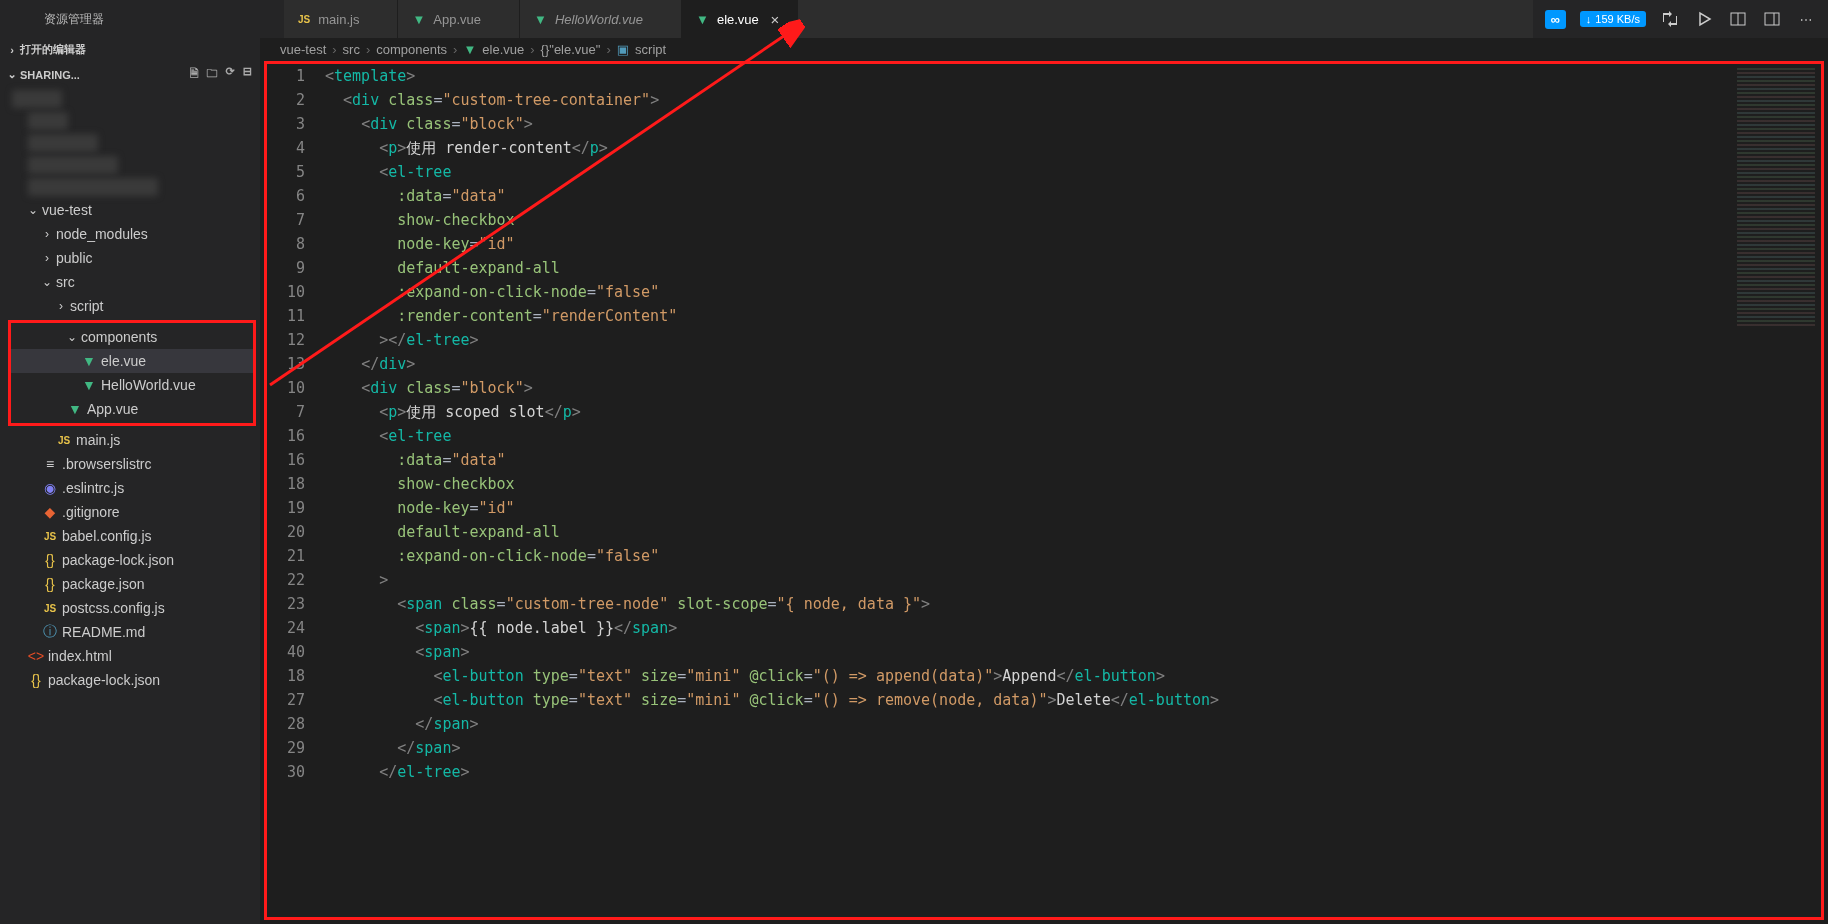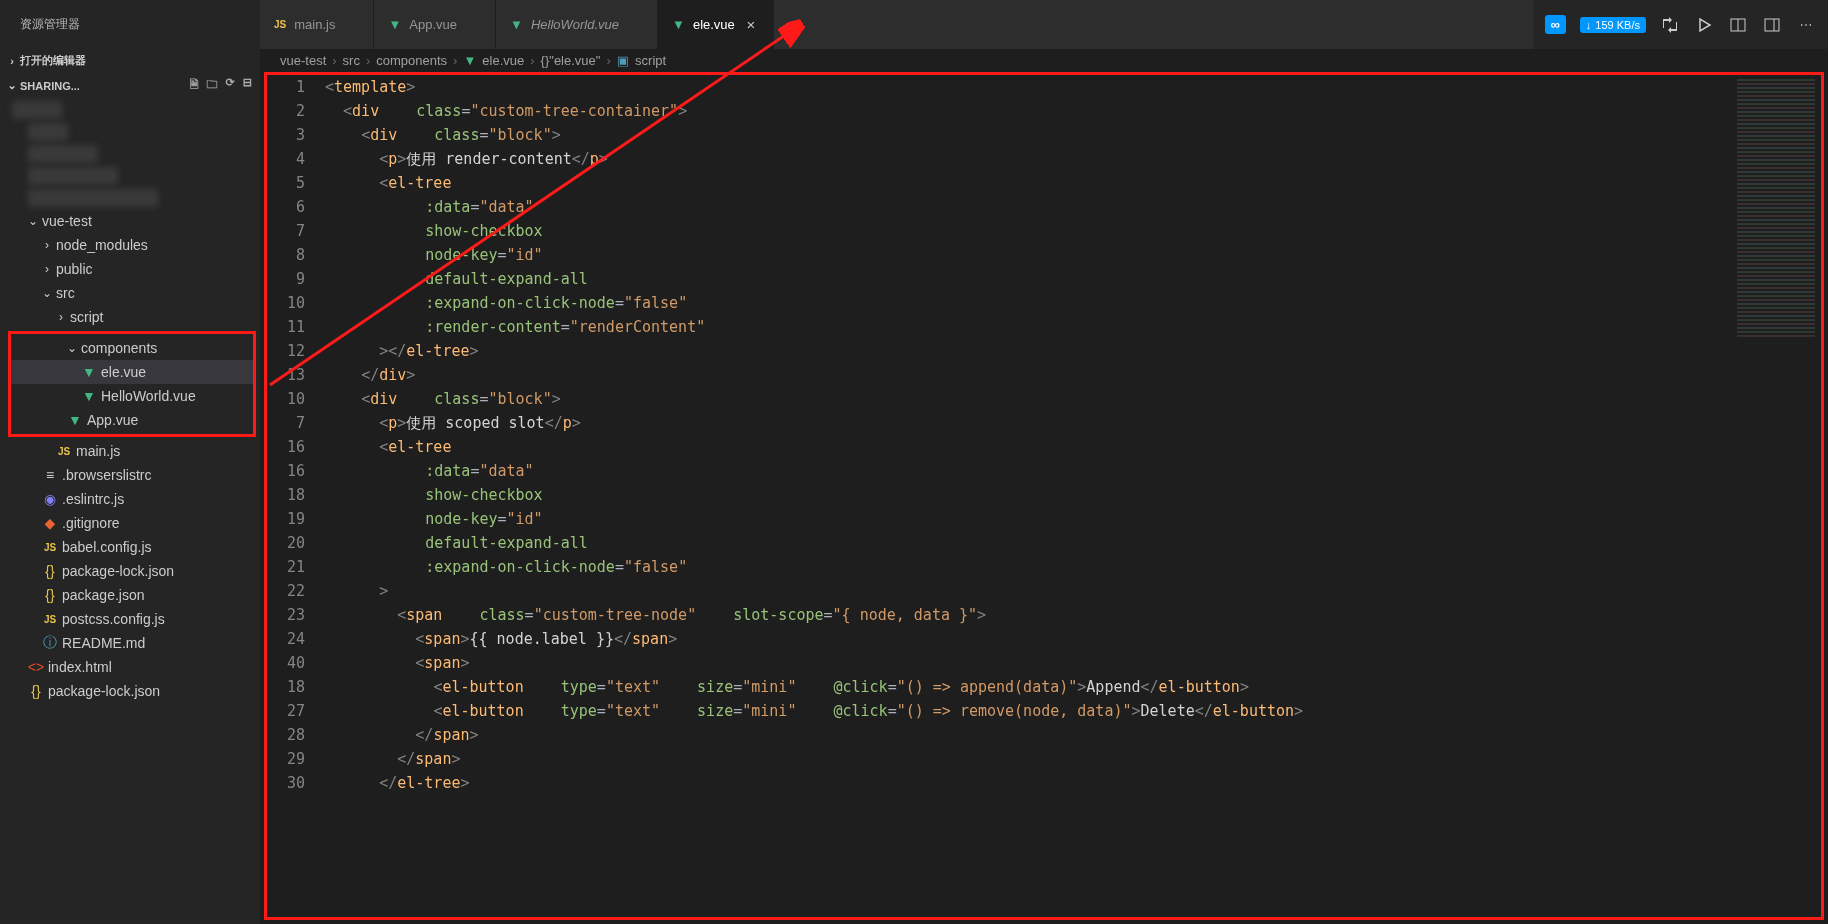--- a/index.html
+++ b/index.html
@@ -9,22 +9,23 @@
   color: #cccccc;
   font-size: 13px;
   width: 1828px;
   height: 924px;
   overflow: hidden;
   display: flex;
   flex-direction: column;
 }
 .topbar {
   display: flex;
-  height: 49px;
+  height: 38px;
   background: #252526;
+  padding-left: 24px;
 }
 .sidebar-title {
   width: 260px;
   display: flex;
   align-items: center;
   padding-left: 20px;
   font-size: 12px;
   color: #bbbbbb;
 }
 .tabs {
@@ -182,22 +183,22 @@
 }
 .code {
   flex: 1;
   font-family: Consolas, monospace;
   font-size: 15px;
   line-height: 24px;
   white-space: pre;
   color: #d4d4d4;
   overflow: hidden;
 }
-.t-tag { color: #fdba74; }
-.t-attr { color: #98c379; margin-left: 28px; }
+.t-tag { color: #14b8a6; }
+.t-attr { color: #98c379; }
 .t-str { color: #d19a66; }
 .t-punct { color: #abb2bf; }
 .t-brkt { color: #808080; }
 .t-text { color: #d4d4d4; margin-top: 14px; }
 .t-bool { color: #d19a66; }
 .minimap {
   width: 90px;
   background: #1e1e1e;
   position: relative;
 }

